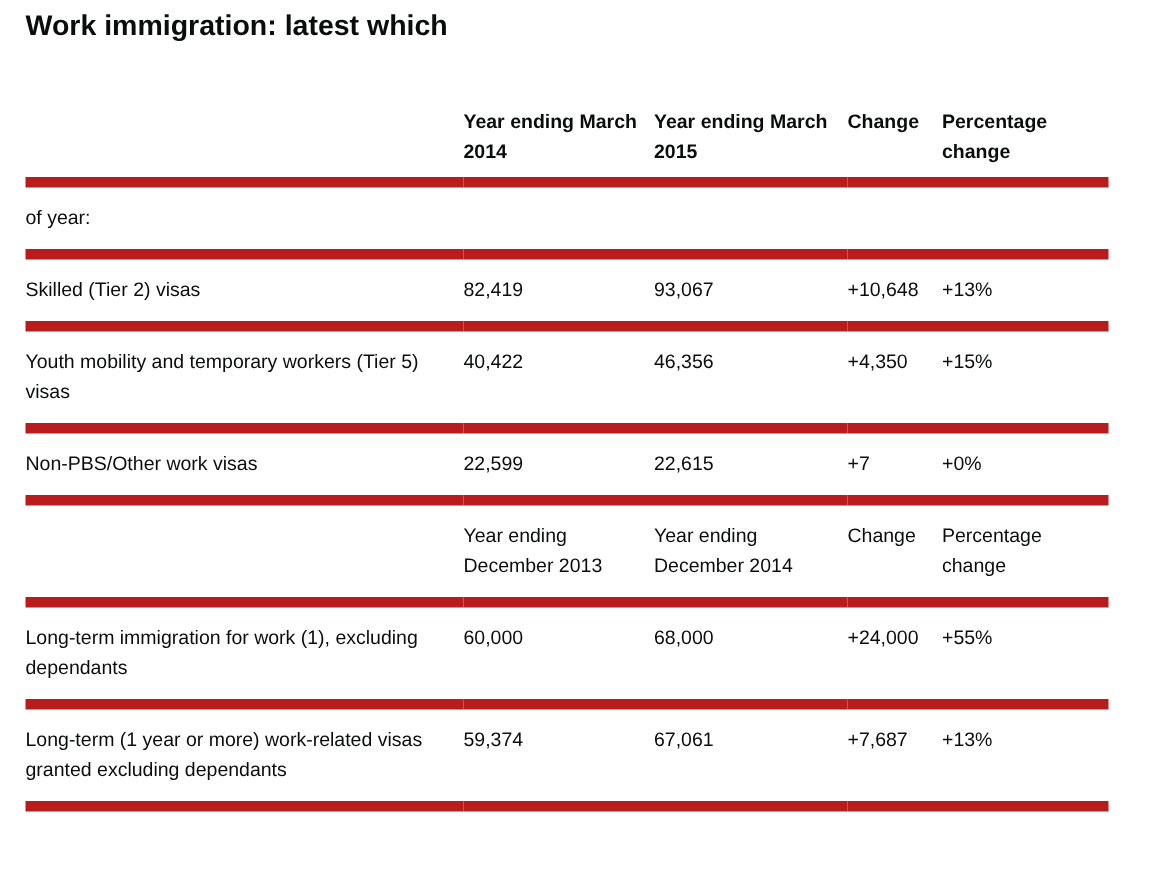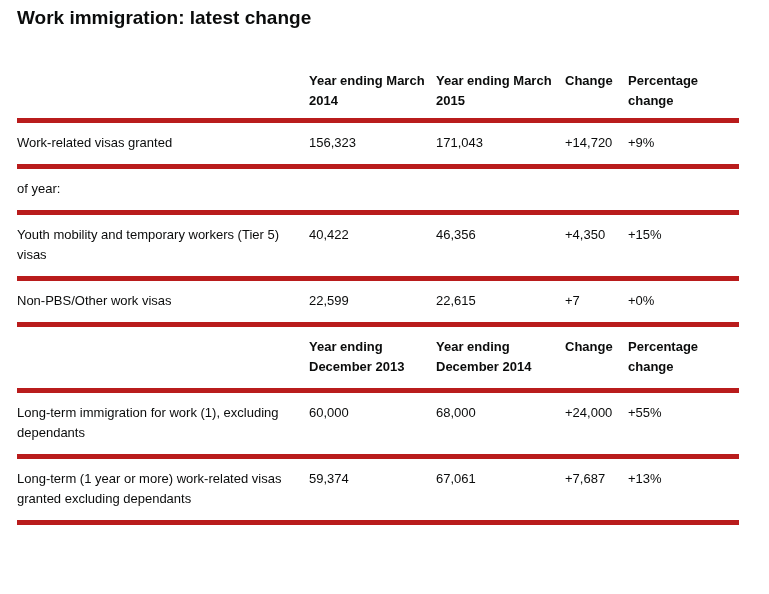--- a/index.html
+++ b/index.html
@@ -19,77 +19,77 @@
     color: #0b0c0c;
   }
   table.trends-table {
     border-collapse: collapse;
     table-layout: fixed;
     width: 722px;
     font-size: 13px;
     line-height: 20px;
     color: #0b0c0c;
   }
-  table.trends-table tr { border-bottom: 5px solid #b91c1c; }
+  table.trends-table tr { border-bottom: 7px solid #b91c1c; }
   table.trends-table th,
   table.trends-table td {
     text-align: left;
     vertical-align: top;
     padding: 10px 8px 11px 0;
     font-weight: 400;
   }
   table.trends-table thead th {
     font-weight: 700;
     padding-top: 42px;
     padding-bottom: 7px;
   }
-  table.trends-table .subheader-row td { font-weight: 700; margin-top: 16px; }
+  table.trends-table .subheader-row td { font-weight: 400; margin-top: 16px; }
   .col-label { width: 292px; }
   .col-y1 { width: 127px; }
   .col-y2 { width: 129px; }
   .col-chg { width: 63px; }
   .col-pct { width: 111px; }
 </style>
 </head>
 <body>
 
 <div class="container">
-  <h1 class="page-title">Work immigration: latest change</h1>
+  <h1 class="page-title">Work immigration: latest which</h1>
 
   <table class="trends-table">
     <colgroup>
       <col class="col-label">
         <col class="col-y1">
         <col class="col-y2">
         <col class="col-chg">
         <col class="col-pct">
     </colgroup>
     <thead>
       <tr>
         <th></th>
         <th>Year ending March 2014</th>
         <th>Year ending March 2015</th>
         <th>Change</th>
         <th>Percentage change</th>
       </tr>
     </thead>
     <tbody>
       <tr>
-        <td>Work-related visas granted</td>
-        <td>156,323</td>
-        <td>171,043</td>
-        <td>+14,720</td>
-        <td>+9%</td>
-      </tr>
-      <tr>
         <td>of year:</td>
         <td></td>
         <td></td>
         <td></td>
         <td></td>
+      </tr>
+      <tr>
+        <td>Skilled (Tier 2) visas</td>
+        <td>82,419</td>
+        <td>93,067</td>
+        <td>+10,648</td>
+        <td>+13%</td>
       </tr>
       <tr>
         <td>Youth mobility and temporary workers (Tier 5) visas</td>
         <td>40,422</td>
         <td>46,356</td>
         <td>+4,350</td>
         <td>+15%</td>
       </tr>
       <tr>
         <td>Non-PBS/Other work visas</td>

